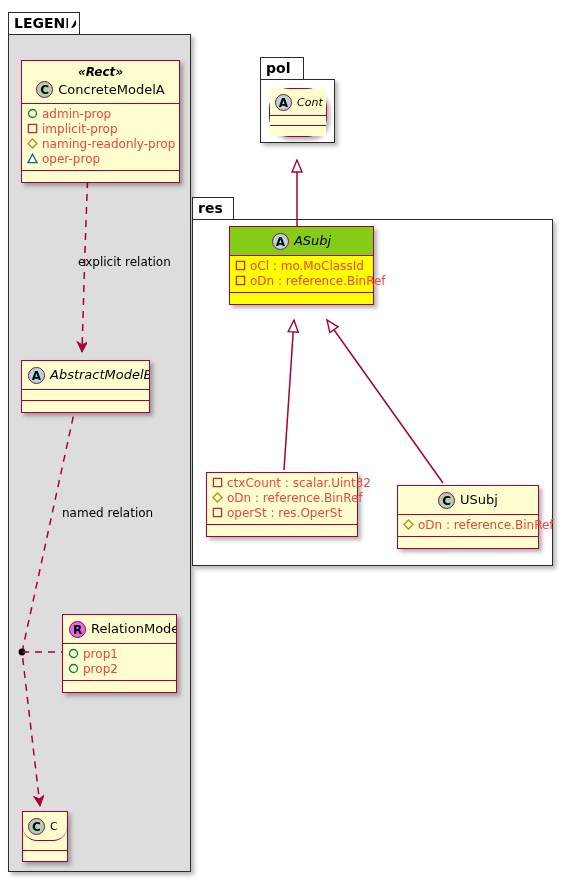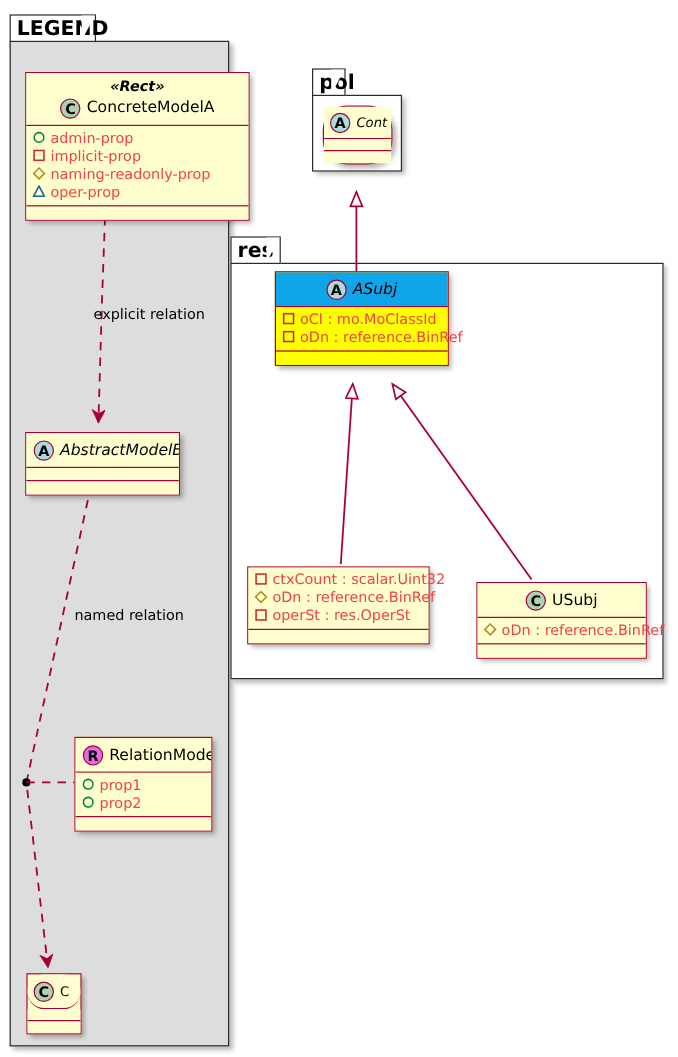--- a/index.html
+++ b/index.html
@@ -25,21 +25,21 @@
   
   .pkg {
     position: absolute;
     box-sizing: border-box;
   }
   .pkg-tab {
     position: absolute;
     box-sizing: border-box;
     border: 1.5px solid #2B2B2B;
     background: #FFFFFF;
-    font-size: 17px;
+    font-size: 14px;
     font-weight: bold;
     color: #000000;
     line-height: 1;
     padding: 3px 14px 4px 5px;
     z-index: 4;
     white-space: nowrap;
   }
   .pkg-tab::after {
     content: "";
     position: absolute;
@@ -70,21 +70,21 @@
   
   .cls {
     position: absolute;
     box-sizing: border-box;
     border: 1.4px solid #A80036;
     background: #FEFECE;
     box-shadow: 3px 3px 4px rgba(0,0,0,0.30);
     z-index: 6;
   }
   .cls.highlight { background: #FFFF00; }
-  .cls.highlight .cls-head { background: #0ea5e9; text-decoration: underline; }
+  .cls.highlight .cls-head { background: #84cc16; text-decoration: underline; }
   .cls.highlight .cls-attrs { background: #FFFF00; }
   .cls.highlight .cls-ops { background: #FFFF00; }
   .cls-head {
     position: relative;
     box-sizing: border-box;
     border-bottom: 1.4px solid #A80036;
     background: #FEFECE;
     text-align: center;
     padding: 4px 6px 5px 6px;
     white-space: nowrap;
@@ -174,21 +174,21 @@
 <div id="canvas">
 
   <div class="pkg pkg-legend">
     <div class="pkg-tab" style="left:8px; top:12px; width:72px; height:23px;">
       <span>LEGEND</span>
     </div>
     <div class="pkg-body" style="left:8px; top:34px; width:183px; height:838px;"></div>
   </div>
 
   <div class="pkg pkg-pol">
-    <div class="pkg-tab" style="left:260px; top:57px; width:28px; height:23px;">
+    <div class="pkg-tab" style="left:260px; top:57px; width:44px; height:23px;">
       <span>pol</span>
     </div>
     <div class="pkg-body" style="left:260px; top:79px; width:75px; height:64px;"></div>
   </div>
 
   <div class="pkg pkg-res">
     <div class="pkg-tab" style="left:192px; top:197px; width:42px; height:23px;">
       <span>res</span>
     </div>
     <div class="pkg-body" style="left:192px; top:219px; width:361px; height:347px;"></div>
@@ -223,21 +223,21 @@
     </g>
 
     <g>
       <path d="M443,483 L327,320" fill="none" stroke="#A80036" stroke-width="1.5" marker-end="url(#mk-gen)"></path>
     </g>
   </svg>
 
   <div class="edge-label" style="left:78px; top:255px;">explicit relation</div>
   <div class="edge-label" style="left:62px; top:506px;">named relation</div>
 
-  <div class="cls" style="left:21px; top:60px; width:187px;">
+  <div class="cls" style="left:21px; top:60px; width:159px;">
     <div class="cls-head">
       <span class="cls-stereotype">«Rect»</span>
       <span class="badge badge-C">C</span><span class="cls-name">ConcreteModelA</span>
     </div>
     <div class="cls-attrs">
       <span class="attr"><span class="vis"><svg width="11" height="11" viewBox="0 0 11 11">
               <circle cx="5.5" cy="5.5" r="4" fill="none" stroke="#038048" stroke-width="1.3"></circle>
             </svg></span><span>admin-prop</span></span>
       <span class="attr"><span class="vis"><svg width="11" height="11" viewBox="0 0 11 11">
               <rect x="1.4" y="1.4" width="8.2" height="8.2" fill="none" stroke="#C82930" stroke-width="1.3"></rect>

